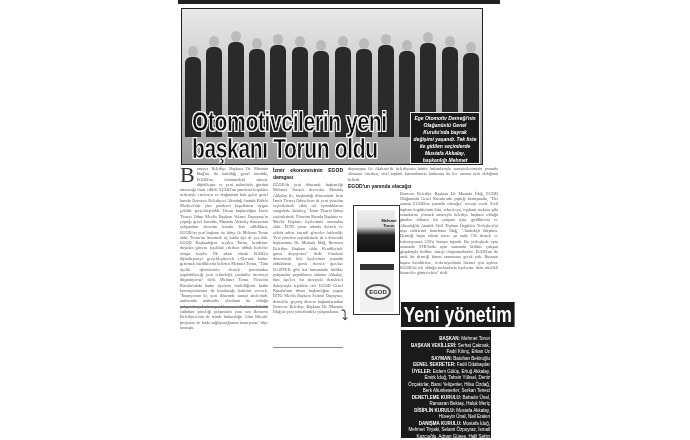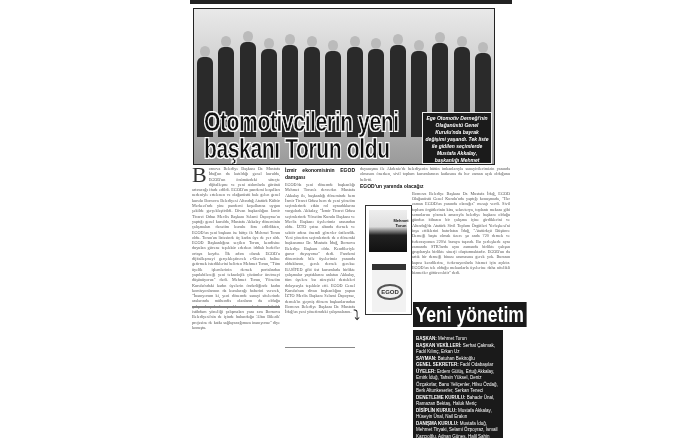--- a/index.html
+++ b/index.html
@@ -1,17 +1,17 @@
 <!DOCTYPE html>
 <html><head>
 <meta charset="utf-8">
 <style>
   html,body{margin:0;padding:0;background:#ffffff;}
   body{width:690px;height:440px;position:relative;overflow:hidden;font-family:"Liberation Serif",serif;color:#333;}
-  .clip{position:absolute;left:190px;top:0;width:322px;height:440px;}
+  .clip{position:absolute;left:178px;top:0;width:322px;height:440px;}
   .topbar{position:absolute;left:0;top:0;width:322px;height:4px;background:#222;}
   .photo{position:absolute;left:3px;top:8px;width:300px;height:155px;border:1px solid #222;overflow:hidden;
     background:linear-gradient(180deg,#e9e9e9 0%,#d4d4d4 30%,#bdbdbd 60%,#9a9a9a 100%);}
   .people{position:absolute;left:0;top:18px;width:100%;height:110px;display:flex;align-items:flex-end;justify-content:space-around;}
   .person{width:16px;background:#2a2a2a;border-radius:6px 6px 0 0;position:relative;}
   .person::before{content:"";position:absolute;left:3px;top:-11px;width:10px;height:11px;border-radius:50%;background:#bbb;}
   .headline{position:absolute;left:10px;top:100px;font-family:"Liberation Sans",sans-serif;font-weight:bold;font-size:27px;line-height:27px;color:#111;
     transform:scaleX(0.78);transform-origin:left top;letter-spacing:-0.5px;-webkit-text-stroke:0.5px #fff;text-shadow:1px 1px 0 #fff,-1px -1px 0 #fff,1px -1px 0 #fff,-1px 1px 0 #fff;}
   .headline div{white-space:nowrap;}
   .caption{position:absolute;left:228px;top:103px;width:70px;height:52px;background:#1b1b1b;border:1px solid #eee;color:#fff;
@@ -24,21 +24,21 @@
   .subhead{font-family:"Liberation Sans",sans-serif;font-weight:bold;font-size:5px;line-height:7px;color:#111;margin:1px 0;}
   .rule{position:absolute;left:2px;top:306px;width:88px;height:2px;background:#888;}
   .rule2{position:absolute;left:95px;top:347px;width:70px;height:1px;background:#888;}
   .inset{position:absolute;left:175px;top:205px;width:45px;height:108px;border:1px solid #333;background:#fff;}
   .inset-photo{position:absolute;left:3px;top:4px;width:38px;height:42px;background:linear-gradient(180deg,#eee 0%,#ddd 40%,#222 60%,#111 100%);}
   .inset-name{position:absolute;left:25px;top:12px;font-family:"Liberation Sans",sans-serif;font-weight:bold;font-size:4px;line-height:5px;color:#111;text-align:center;}
   .inset-logo{position:absolute;left:6px;top:58px;width:34px;height:42px;background:#f2f2f2;border-top:6px solid #333;}
   .inset-logo-mark{position:absolute;left:5px;top:14px;width:22px;height:12px;border-radius:50%;border:2px solid #555;font-family:"Liberation Sans",sans-serif;font-weight:bold;font-size:6px;line-height:12px;text-align:center;color:#333;}
   .col3-text{margin-left:52px;}
   .arrow{position:absolute;left:163px;top:308px;font-size:14px;color:#111;}
-  .box{position:absolute;left:223px;top:330px;width:90px;height:108px;background:#1a1a1a;color:#fff;font-family:"Liberation Sans",sans-serif;}
+  .box{position:absolute;left:223px;top:330px;width:90px;height:108px;background:#1a1a1a;color:#fff;font-family:"Liberation Sans",sans-serif;text-align:right;}
   .box-title{position:absolute;left:0px;top:-28px;width:100px;font-weight:bold;font-size:22px;line-height:26px;color:#111;background:#fff;transform:scaleX(0.8);transform-origin:left top;white-space:nowrap;}
   .box-title span{background:#1a1a1a;color:#fff;padding:0 3px;}
   .box-list{position:absolute;left:3px;top:6px;width:86px;font-size:4.5px;line-height:6.5px;}
   .box-list b{font-weight:bold;}
 </style>
 </head>
 <body>
 
 <div class="clip">
   <div class="topbar"></div>

